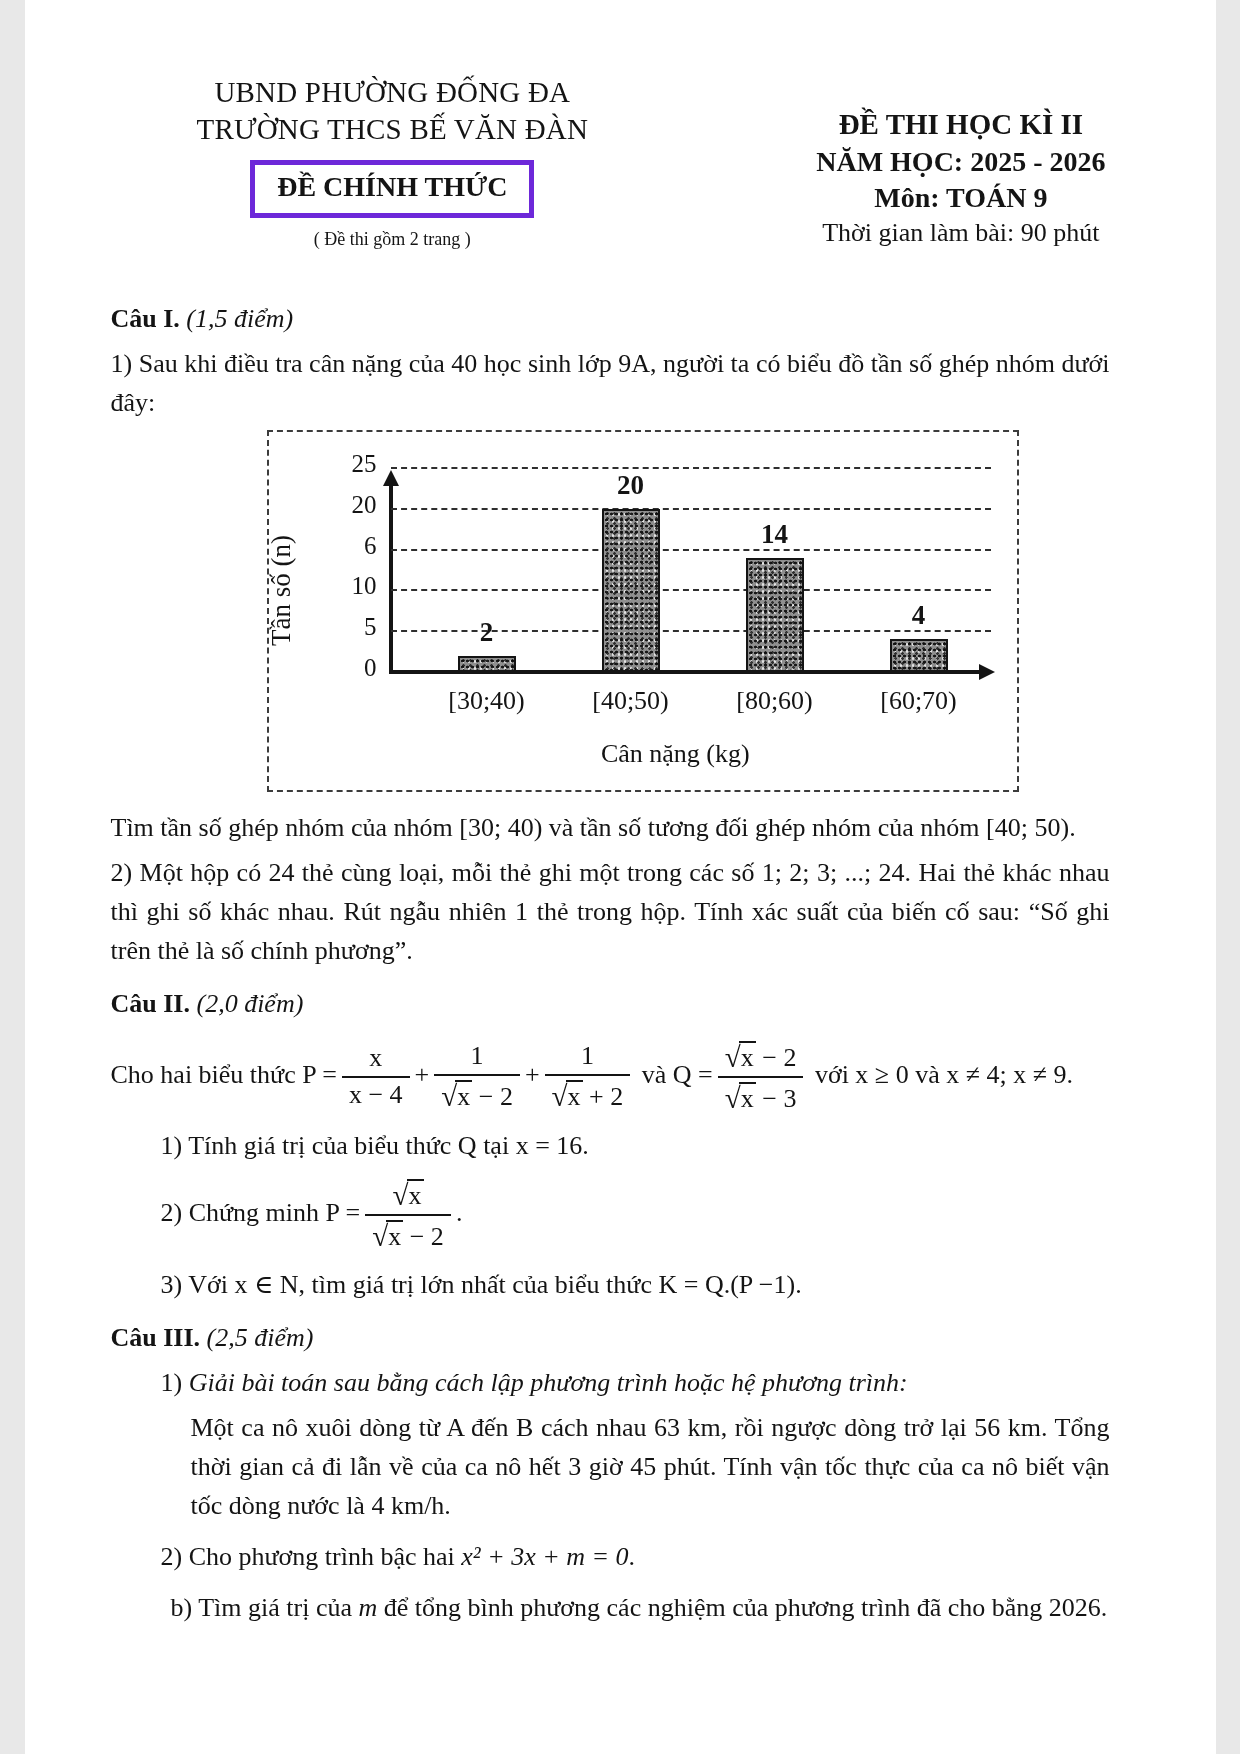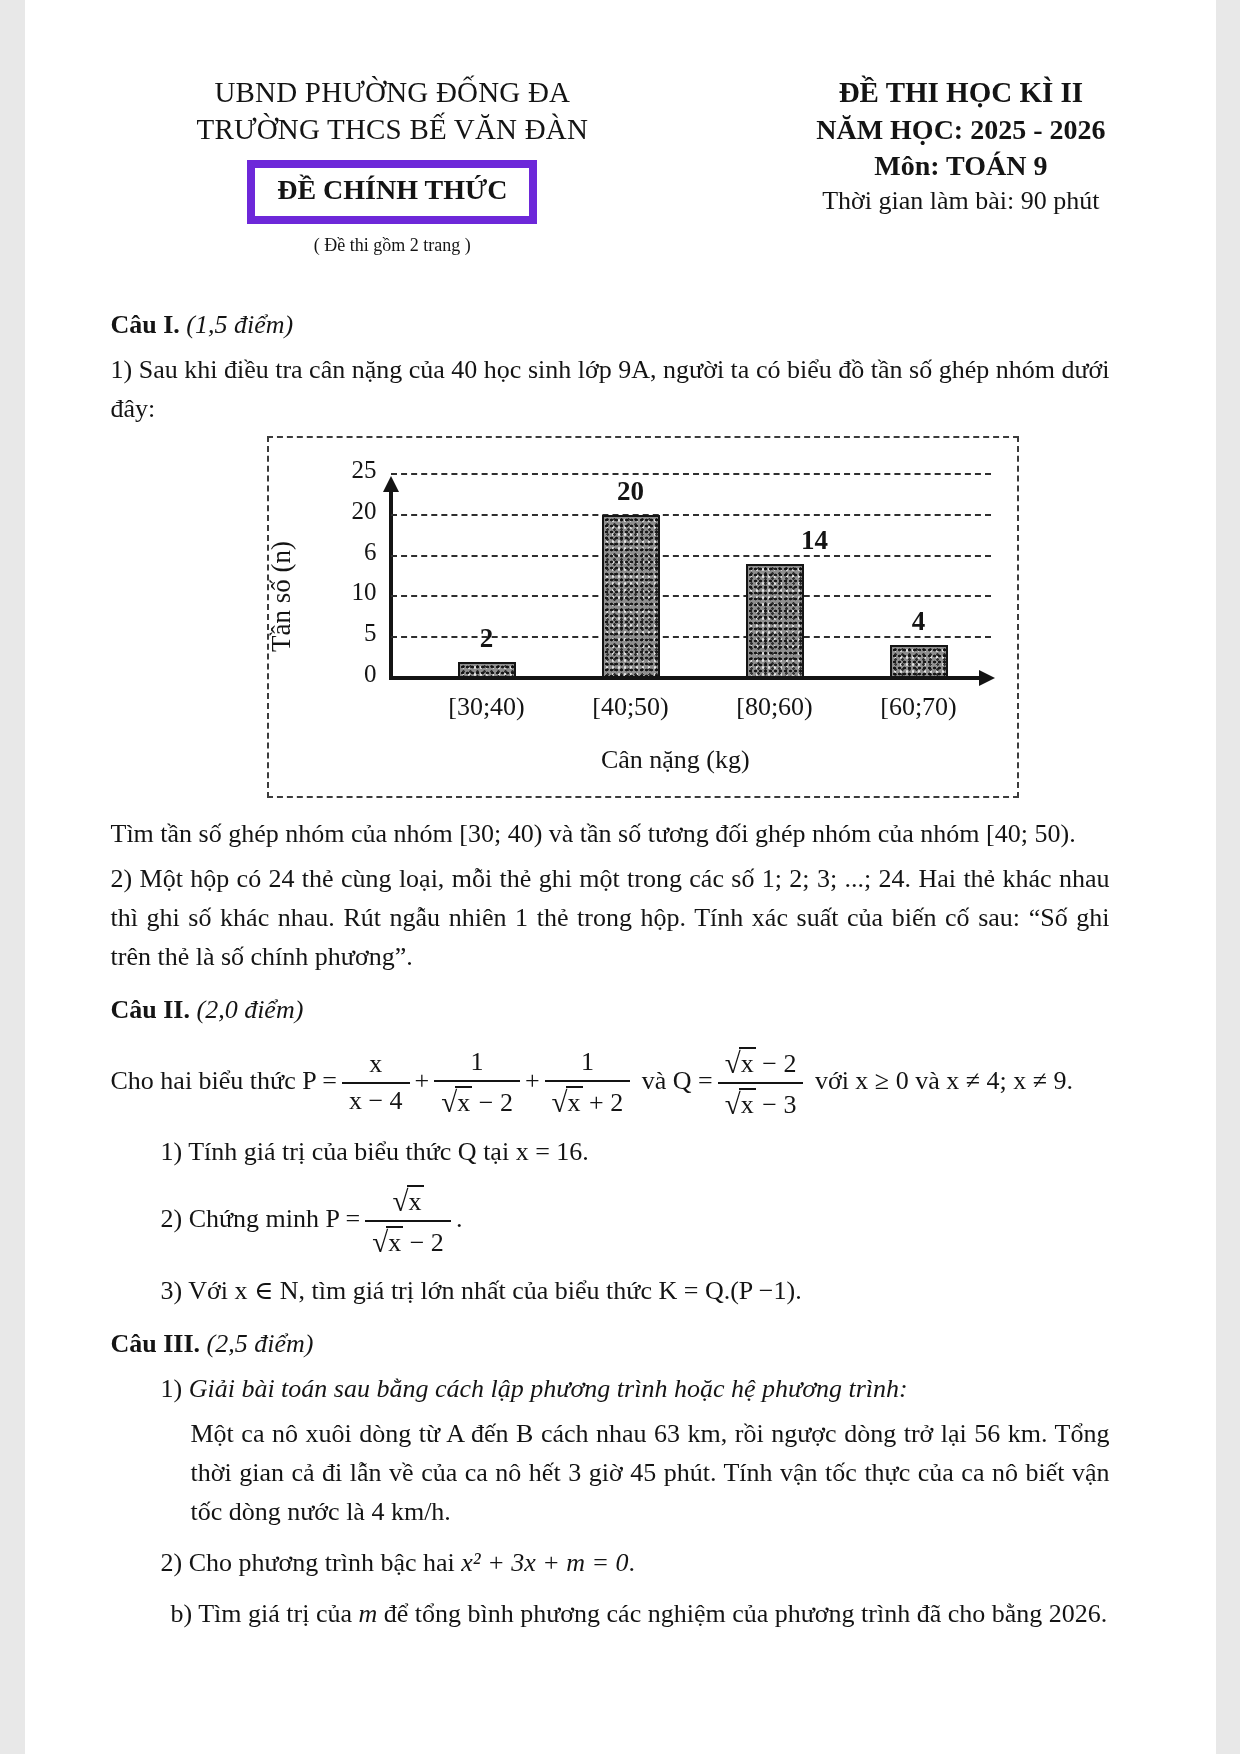--- a/index.html
+++ b/index.html
@@ -14,24 +14,24 @@
     line-height:1.5;
     box-sizing:border-box;
     padding:74px 106px 0 86px;
     overflow:hidden;
   }
   
   .hdr{display:flex;justify-content:space-between;align-items:flex-start;
        padding-left:86px;padding-right:4px;margin-bottom:48px;}
   .hdr-left{text-align:center;line-height:1.28;}
   .hdr-left .hl{font-size:29px;letter-spacing:.2px;}
-  .stamp{display:inline-block;border:8px solid #6d28d9;padding:4px 22px 8px;
+  .stamp{display:inline-block;border:5px solid #6d28d9;padding:4px 22px 8px;
          font-weight:bold;font-size:28px;margin:12px 0 10px;}
   .hnote{font-size:18px;}
-  .hdr-right{text-align:center;line-height:1.3;}
+  .hdr-right{text-align:center;line-height:1.3;margin-top:32px;}
   .hdr-right .hrb{font-weight:bold;font-size:28px;}
   .hdr-right .hrt{font-size:28px;font-weight:bold;font-size:29px;}
   .hdr-right .hrn{font-size:26px;}
   
   p{margin:6px 0;}
   .just{text-align:justify;}
   .qh{margin:14px 0 6px;}
   .qh .qb{font-weight:bold;}
   .qh .qi{font-style:italic;}
   .ind1{padding-left:50px;}
@@ -126,21 +126,21 @@
           <span class="yt" style="bottom: 155.2px;">20</span>
           <div class="gl" style="bottom: 203px;"></div>
           <span class="yt" style="bottom: 196px;">25</span>
           <div class="bar" style="left: 67px; height: 16.32px;"></div>
           <span class="bv" style="left: 96px; bottom: 26.32px;">2</span>
           <span class="xt" style="left: 96px;">[30;40)</span>
           <div class="bar" style="left: 211px; height: 163.2px;"></div>
           <span class="bv" style="left: 240px; bottom: 173.2px;">20</span>
           <span class="xt" style="left: 240px;">[40;50)</span>
           <div class="bar" style="left: 355px; height: 114.24px;"></div>
-          <span class="bv" style="left: 384px; bottom: 124.24px; margin-left: 40px;">14</span>
+          <span class="bv" style="left: 384px; bottom: 124.24px;">14</span>
           <span class="xt" style="left: 384px;">[80;60)</span>
           <div class="bar" style="left: 499px; height: 32.64px;"></div>
           <span class="bv" style="left: 528px; bottom: 42.64px;">4</span>
           <span class="xt" style="left: 528px;">[60;70)</span>
         </div>
     </figure>
 
     <p class="just">Tìm tần số ghép nhóm của nhóm [30; 40) và tần số tương đối ghép nhóm của nhóm [40; 50).</p>
     <p class="just">2) Một hộp có 24 thẻ cùng loại, mỗi thẻ ghi một trong các số 1; 2; 3; ...; 24. Hai thẻ khác nhau thì ghi số khác nhau. Rút ngẫu nhiên 1 thẻ trong hộp. Tính xác suất của biến cố sau: “Số ghi trên thẻ là số chính phương”.</p>
   </section>

